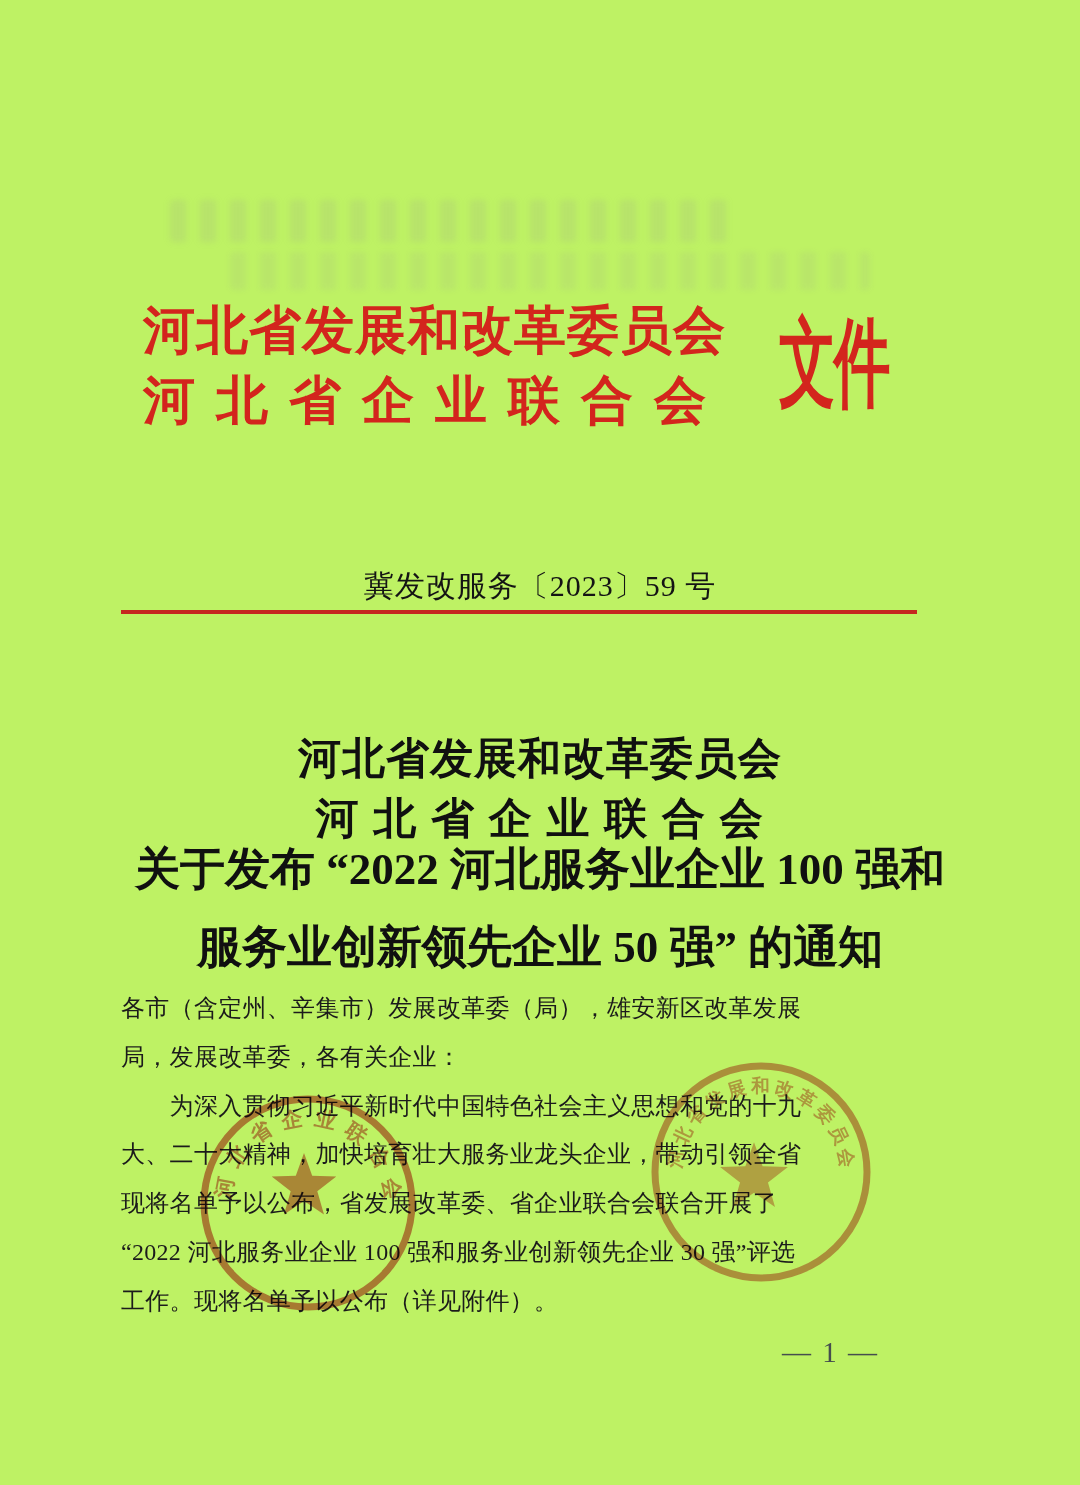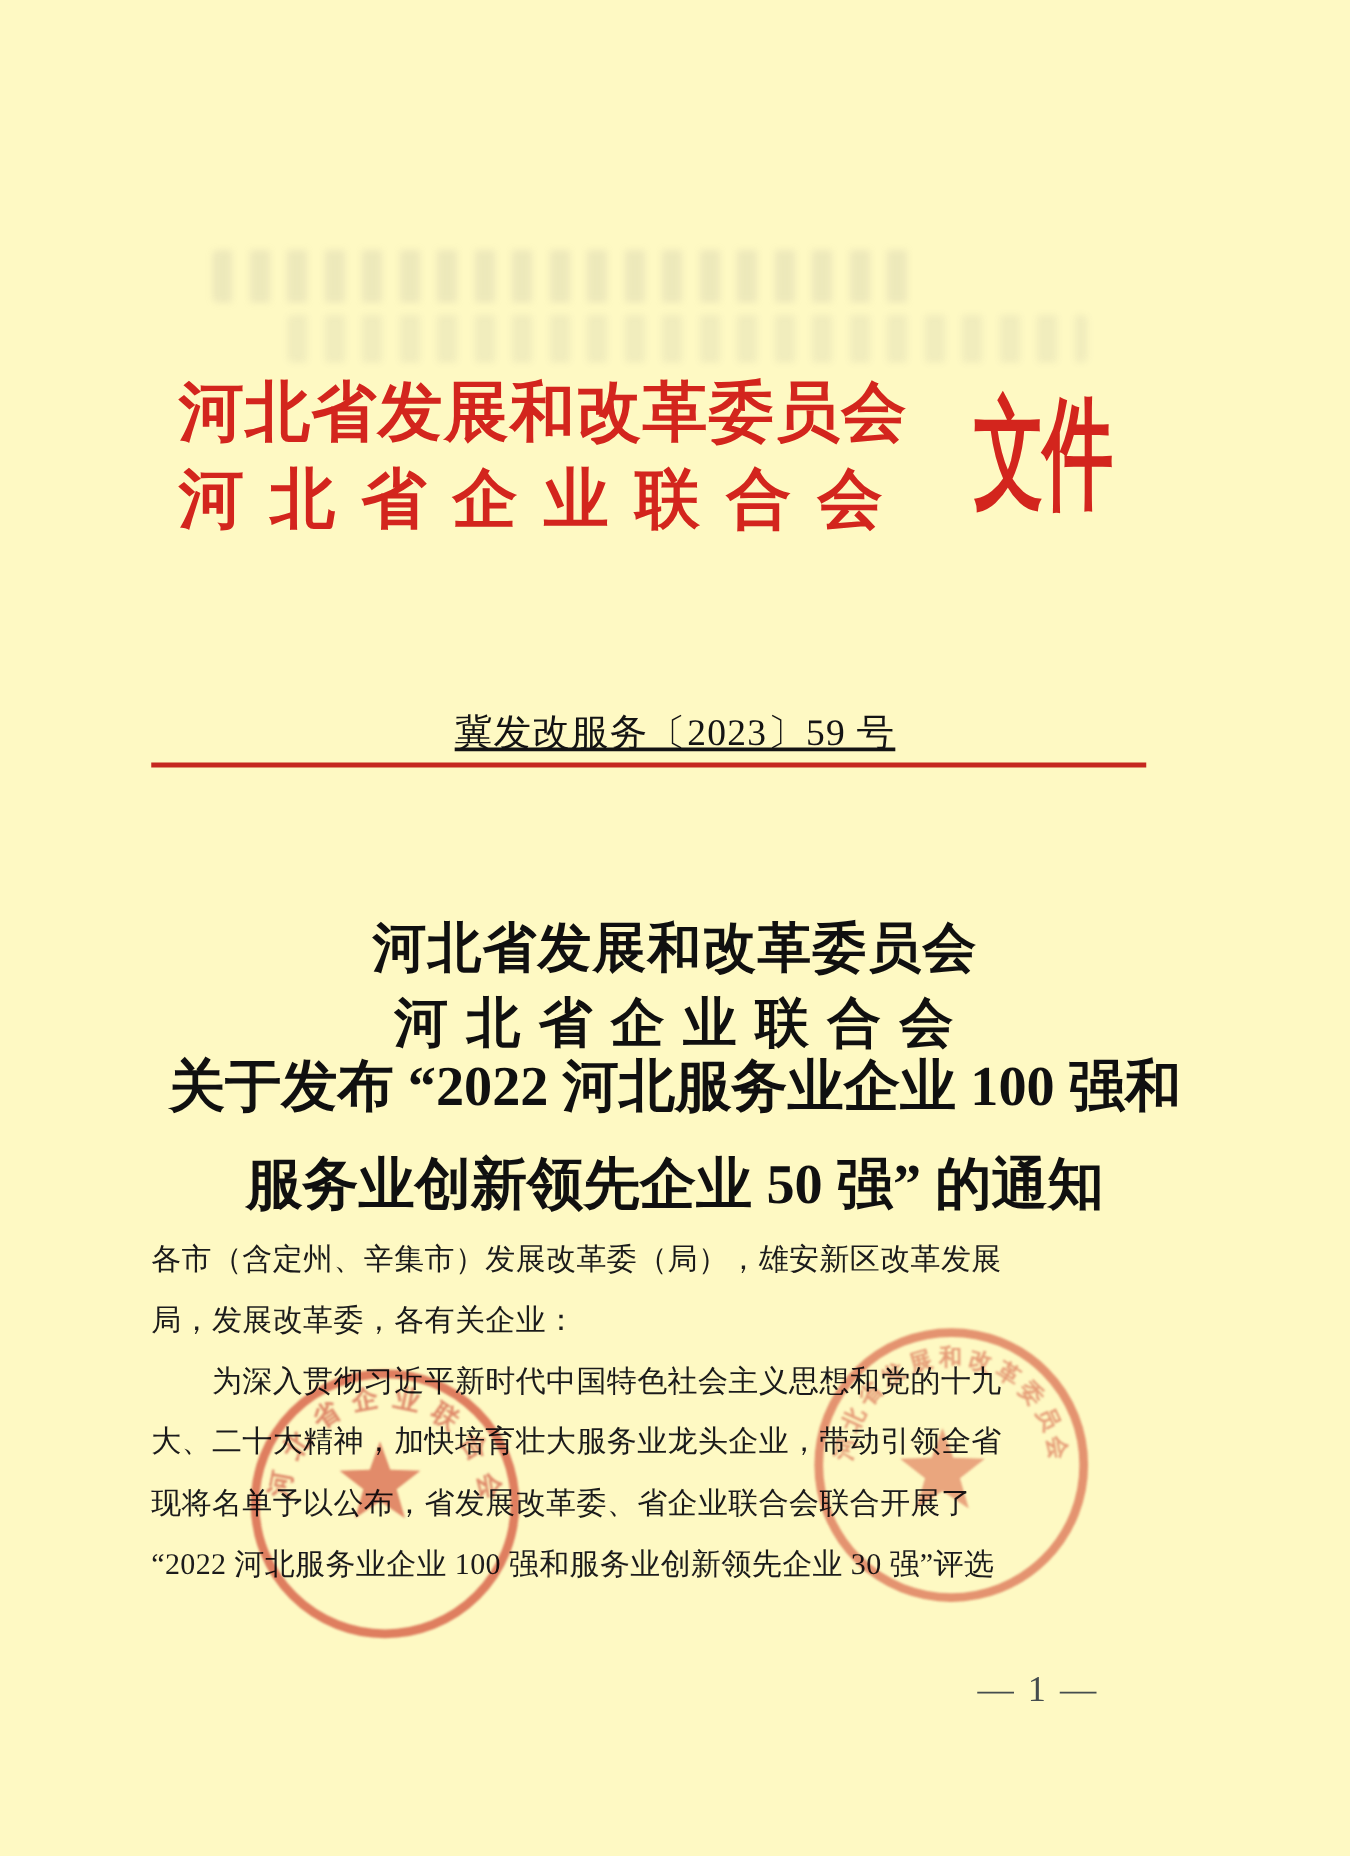--- a/index.html
+++ b/index.html
@@ -1,20 +1,20 @@
 <!DOCTYPE html>
 <html><head>
 <meta charset="utf-8">
 <style>
   html,body{margin:0;padding:0;background:#e9e9e7;}
   .page{
     position:relative;
     width:1080px;height:1485px;
     margin:0 auto;
-    background:#fef9c3;
+    background:#bef264;
     overflow:hidden;
     font-family:"Liberation Serif","DejaVu Serif",serif;
     color:#1b1b1b;
   }
   
   .ghost{
     position:absolute;
     background:repeating-linear-gradient(90deg, rgba(150,150,145,0.16) 0 16px, rgba(0,0,0,0) 16px 30px);
     filter:blur(3px);
     border-radius:4px;
@@ -38,21 +38,20 @@
     font-size:97px;line-height:104px;
     letter-spacing:-2px;white-space:nowrap;
     transform:scaleX(0.58);transform-origin:left top;
   }
 
   .doc-number{
     position:absolute;left:0;top:566px;width:1080px;
     text-align:center;
     font-size:30px;letter-spacing:1px;color:#141414;
     white-space:nowrap;
-    text-decoration:underline;
   }
   .red-rule{
     position:absolute;left:121px;top:610px;
     width:796px;height:4px;
     background:#c5281f;
   }
 
   
   .title-line{
     position:absolute;left:12px;width:1056px;
@@ -110,20 +109,21 @@
   <div class="title-line t3">关于发布 “2022 河北服务业企业 100 强和</div>
   <div class="title-line t4">服务业创新领先企业 50 强” 的通知</div>
 
   <div class="body-block">
     <div class="body-line">各市（含定州、辛集市）发展改革委（局），雄安新区改革发展</div>
     <div class="body-line">局，发展改革委，各有关企业：</div>
     <div class="body-line">　　为深入贯彻习近平新时代中国特色社会主义思想和党的十九</div>
     <div class="body-line">大、二十大精神，加快培育壮大服务业龙头企业，带动引领全省</div>
     <div class="body-line">现将名单予以公布，省发展改革委、省企业联合会联合开展了</div>
     <div class="body-line">“2022 河北服务业企业 100 强和服务业创新领先企业 30 强”评选</div>
+    <div class="body-line">工作。现将名单予以公布（详见附件）。</div>
   </div>
 
   <svg class="seal left" width="222" height="230" viewBox="0 0 222 230">
     <circle cx="111" cy="115" r="104" fill="none" stroke="#d4544e" stroke-width="7" stroke-opacity="0.8"></circle>
     <path id="sealArcL" d="M 33 115 A 78 78 0 1 1 189 115" fill="none"></path>
     <text font-size="21" fill="#cf4f4a" fill-opacity="0.7" font-weight="bold">
       <textPath href="#sealArcL" startOffset="4" textLength="238">河北省企业联合会</textPath>
     </text>
     <path transform="translate(107,99)" d="M0,-34 L8.2,-11.3 L32.3,-10.5 L13.3,4.3 L20,27.5 L0,14 L-20,27.5 L-13.3,4.3 L-32.3,-10.5 L-8.2,-11.3 Z" fill="#d4544e" fill-opacity="0.72"></path>
   </svg>

